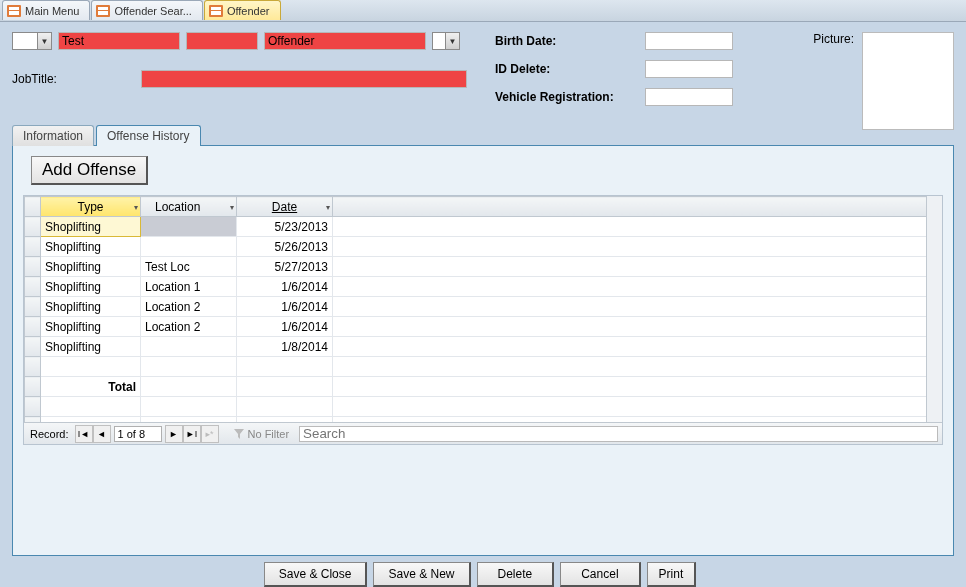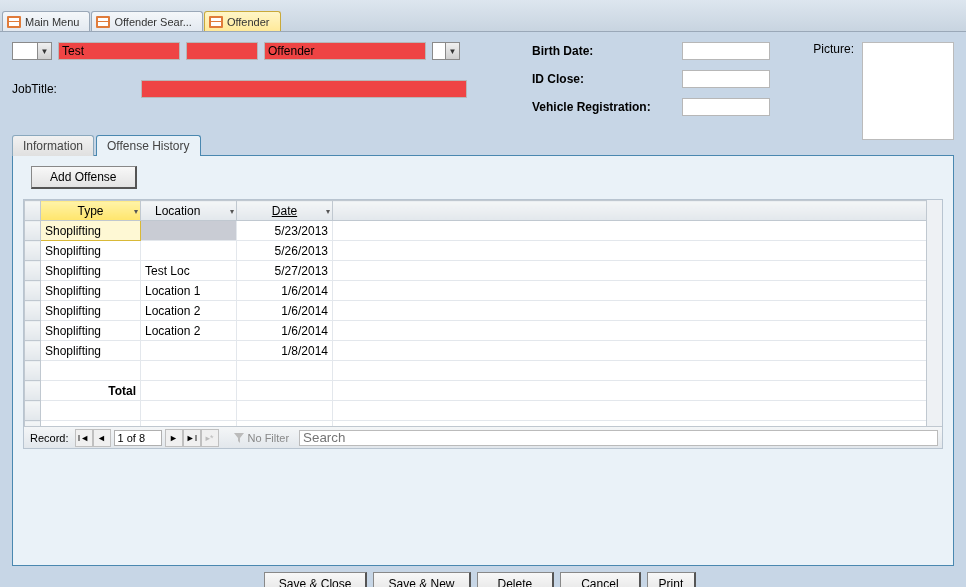--- a/index.html
+++ b/index.html
@@ -1,51 +1,51 @@
 <!DOCTYPE html>
 <html><head>
 <meta charset="utf-8">
 <style>
   * { box-sizing: border-box; margin: 0; padding: 0; }
   body { font-family: "Segoe UI", Tahoma, sans-serif; font-size: 12px; background: #c7d6e6; width: 966px; height: 587px; overflow: hidden; position: relative; }
   
   
-  .tabbar { display: flex; align-items: flex-end; height: 32px; background: linear-gradient(#dde6ef,#c8d4e0); border-bottom: 1px solid #9aa8b8; padding-left: 2px; }
+  .tabbar { display: flex; align-items: flex-start; height: 22px; background: linear-gradient(#dde6ef,#c8d4e0); border-bottom: 1px solid #9aa8b8; padding-left: 2px; }
   .wtab { display: flex; align-items: center; gap: 4px; height: 20px; padding: 0 10px 0 4px; background: linear-gradient(#f4f7fa,#e3e9f0); border: 1px solid #9aa8b8; border-bottom: none; border-top-left-radius: 3px; border-top-right-radius: 3px; margin-right: 1px; font-size: 11px; color: #333; cursor: pointer; }
   .wtab.active { background: linear-gradient(#fff6c8,#ffe999); border-color: #c9a93a; }
   .wtab .ticon { width: 14px; height: 12px; }
   .wtab svg { display: block; }
   
   
   .form { position: relative; padding: 10px 12px 4px 12px; }
   .row1 { display: flex; align-items: center; gap: 6px; }
   .combo-sm { width: 40px; height: 18px; border: 1px solid #8a8a8a; background: #fff; display: flex; justify-content: flex-end; align-items: center; }
   .combo-btn { width: 14px; height: 16px; background: linear-gradient(#f0f0f0,#d0d0d0); border-left: 1px solid #8a8a8a; display: flex; align-items: center; justify-content: center; font-size: 8px; color: #333; cursor: pointer; }
   .tinput { height: 18px; border: 1px solid #b7b7b7; background: #ef4444; padding: 0 3px; font-size: 12px; }
   .lbl { font-size: 12px; color: #000; }
   
   .topright { position: absolute; left: 495px; top: 10px; }
   .topright .fr { display: flex; align-items: center; margin-bottom: 10px; }
-  .topright .fl { width: 150px; font-weight: bold; font-size: 12px; margin-left: 37px; }
+  .topright .fl { width: 150px; font-weight: bold; font-size: 12px; }
   .topright .fi { width: 88px; height: 18px; border: 1px solid #b7b7b7; background: #fff; }
   
   .picwrap { position: absolute; right: 12px; top: 10px; display: flex; align-items: flex-start; gap: 8px; }
   .picbox { width: 92px; height: 98px; background: #fff; border: 1px solid #bbb; }
   
   .row2 { display: flex; align-items: center; gap: 6px; margin-top: 20px; }
   .row2 .tinput { width: 326px; }
   
   
   .innertabs { margin-top: 36px; display: flex; border-bottom: 1px solid #4a88b0; width: 100%; }
   .itab { padding: 3px 10px; border: 1px solid #8aa8bd; background: linear-gradient(#f2f2f2,#e0e0e0); font-size: 12px; color: #444; border-bottom: none; border-top-left-radius: 3px; border-top-right-radius: 3px; margin-right: 2px; cursor: pointer; position: relative; top: 1px; }
   .itab.active { background: #eaf2f8; border-color: #4a88b0; z-index: 2; }
   
   .panel { border: 1px solid #4a88b0; border-top: none; background: #eaf2f8; padding: 10px; height: 410px; position: relative; }
   
-  .addbtn { display: inline-block; padding: 3px 18px; background: linear-gradient(#f8f8f8,#e3e3e3); border: 1px solid #888; border-right: 2px solid #555; border-bottom: 2px solid #555; font-size: 12px; cursor: pointer; margin-left: 8px; }
+  .addbtn { display: inline-block; padding: 3px 10px; background: linear-gradient(#f8f8f8,#e3e3e3); border: 1px solid #888; border-right: 2px solid #555; border-bottom: 2px solid #555; font-size: 17px; cursor: pointer; margin-left: 8px; }
   
   
   .ds { margin-top: 10px; border: 1px solid #b8c4d0; background: #fff; height: 250px; overflow: hidden; position: relative; }
   .ds table { border-collapse: collapse; width: 100%; }
   .ds th { background: linear-gradient(#f4f6f7,#e2e7ec); border: 1px solid #c0c8d0; height: 20px; font-weight: normal; font-size: 12px; padding: 0 4px; position: relative; text-align: left; }
   .ds th.rowh { width: 16px; background: linear-gradient(#f4f6f7,#e2e7ec); }
   .ds th .dd { position: absolute; right: 2px; top: 50%; transform: translateY(-50%); font-size: 8px; color: #555; }
   .ds th.type { background: linear-gradient(#fff3a8,#ffe56b); width: 100px; text-align: center; }
   .ds th.loc { width: 96px; }
   .ds th.date { width: 96px; text-align: center; text-decoration: underline;}
@@ -124,21 +124,21 @@
     <span style="width:72px"></span>
     <input class="tinput" value="" style="">
   </div>
 
   <div class="topright">
     <div class="fr">
         <span class="fl">Birth Date:</span>
         <input class="fi" style="">
       </div>
     <div class="fr">
-        <span class="fl">ID Close:</span>
+        <span class="fl">ID Delete:</span>
         <input class="fi" style="">
       </div>
     <div class="fr">
         <span class="fl">Vehicle Registration:</span>
         <input class="fi" style="">
       </div>
   </div>
 
   <div class="picwrap">
     <span class="lbl">Picture:</span>

